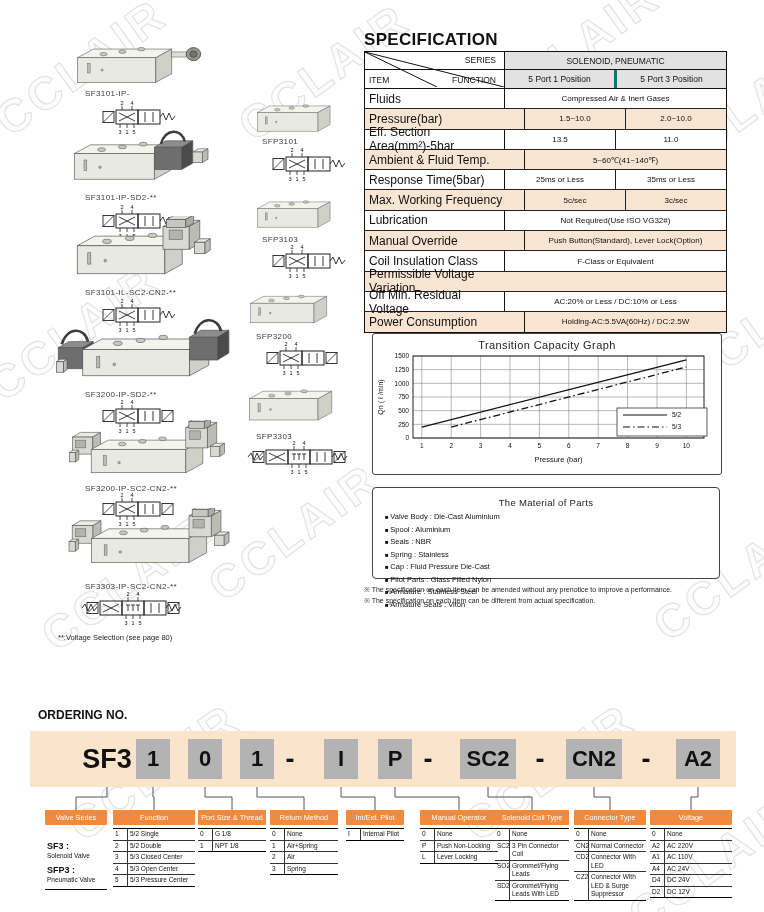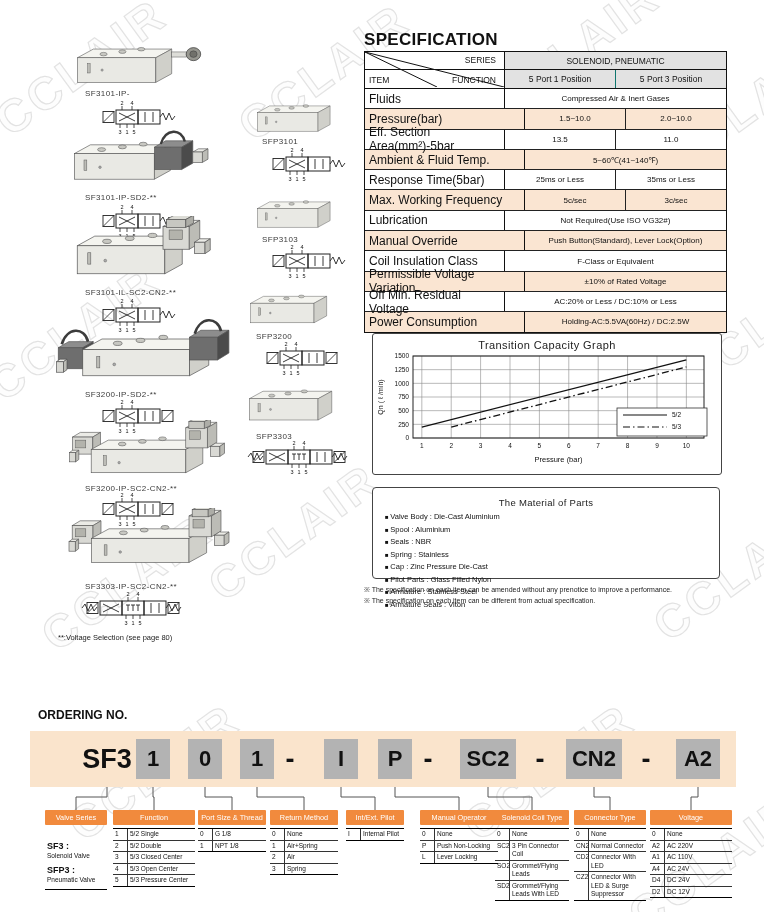--- a/index.html
+++ b/index.html
@@ -17,21 +17,21 @@
   
   .spec-title{position:absolute;left:364px;top:30px;font-size:17px;font-weight:bold;letter-spacing:.3px;z-index:1;}
   .spec{position:absolute;left:364px;top:51px;width:361px;border:1.5px solid #111;z-index:1;background:#fff;}
   .spec-hdr{position:relative;border-bottom:1px solid #111;}
   .spec-hrow{display:flex;height:17px;}
   .spec-hrow2{display:flex;height:18px;border-top:1px solid #111;}
   .hcell-left{width:139px;position:relative;}
   .hcell-right{flex:1;background:var(--hdrgray,#e2e2e2);border-left:1px solid #111;
       display:flex;align-items:center;justify-content:center;font-size:8.5px;}
   .hcell-half{flex:1;background:var(--hdrgray,#e2e2e2);display:flex;align-items:center;justify-content:center;font-size:8.5px;}
-  .hcell-half + .hcell-half{border-left:1px solid #0f766e;}
+  .hcell-half + .hcell-half{border-left:3px solid #0f766e;}
   .diag-svg{position:absolute;left:0;top:0;z-index:2;pointer-events:none;}
   .hlab{position:absolute;font-size:8.5px;}
   .spec-row{display:flex;height:19.3px;border-top:1px solid #222;align-items:stretch;}
   .spec-row:first-child{border-top:none;}
   .spec-item{width:139px;display:flex;align-items:center;padding-left:4px;font-size:12px;box-sizing:border-box;}
   .spec-vals{flex:1;display:flex;border-left:1px solid #111;}
   .spec-span{flex:1;display:flex;align-items:center;justify-content:center;font-size:8px;}
   .spec-v{flex:1;display:flex;align-items:center;justify-content:center;font-size:8px;}
   .spec-v + .spec-v{border-left:1px solid #222;}
   .peach{background:var(--rowpeach,#fae5d2);gap:20px;}
@@ -577,23 +577,20 @@
           </div>
         </div>
         <div class="spec-row">
           <div class="spec-item">Coil Insulation Class</div>
           <div class="spec-vals">
             <div class="spec-span">F-Class or Equivalent</div>
           </div>
         </div>
         <div class="spec-row peach">
           <div class="spec-item">Permissible Voltage Variation</div>
-          <div class="spec-vals">
-            <div class="spec-span">±10% of Rated Voltage</div>
-          </div>
         </div>
         <div class="spec-row">
           <div class="spec-item">Off Min. Residual Voltage</div>
           <div class="spec-vals">
             <div class="spec-span">AC:20% or Less / DC:10% or Less</div>
           </div>
         </div>
         <div class="spec-row peach">
           <div class="spec-item">Power Consumption</div>
           <div class="spec-vals">
@@ -654,21 +651,21 @@
   </div>
 
   <div class="mat-box">
     <div class="mat-title">The Material of Parts</div>
     <div class="mat-cols">
       <ul class="mat-col" id="mat-left">
           <li>Valve Body : Die-Cast Aluminium</li>
           <li>Spool : Aluminium</li>
           <li>Seals : NBR</li>
           <li>Spring : Stainless</li>
-          <li>Cap : Zinc Pressure Die-Cast</li>
+          <li>Cap : Fluid Pressure Die-Cast</li>
         </ul>
       <ul class="mat-col" id="mat-right">
           <li>Pilot Parts : Glass Filled Nylon</li>
           <li>Armature : Stainless Steel</li>
           <li>Armature Seals : Viton</li>
         </ul>
     </div>
   </div>
 
   <div class="notes" id="notes">

